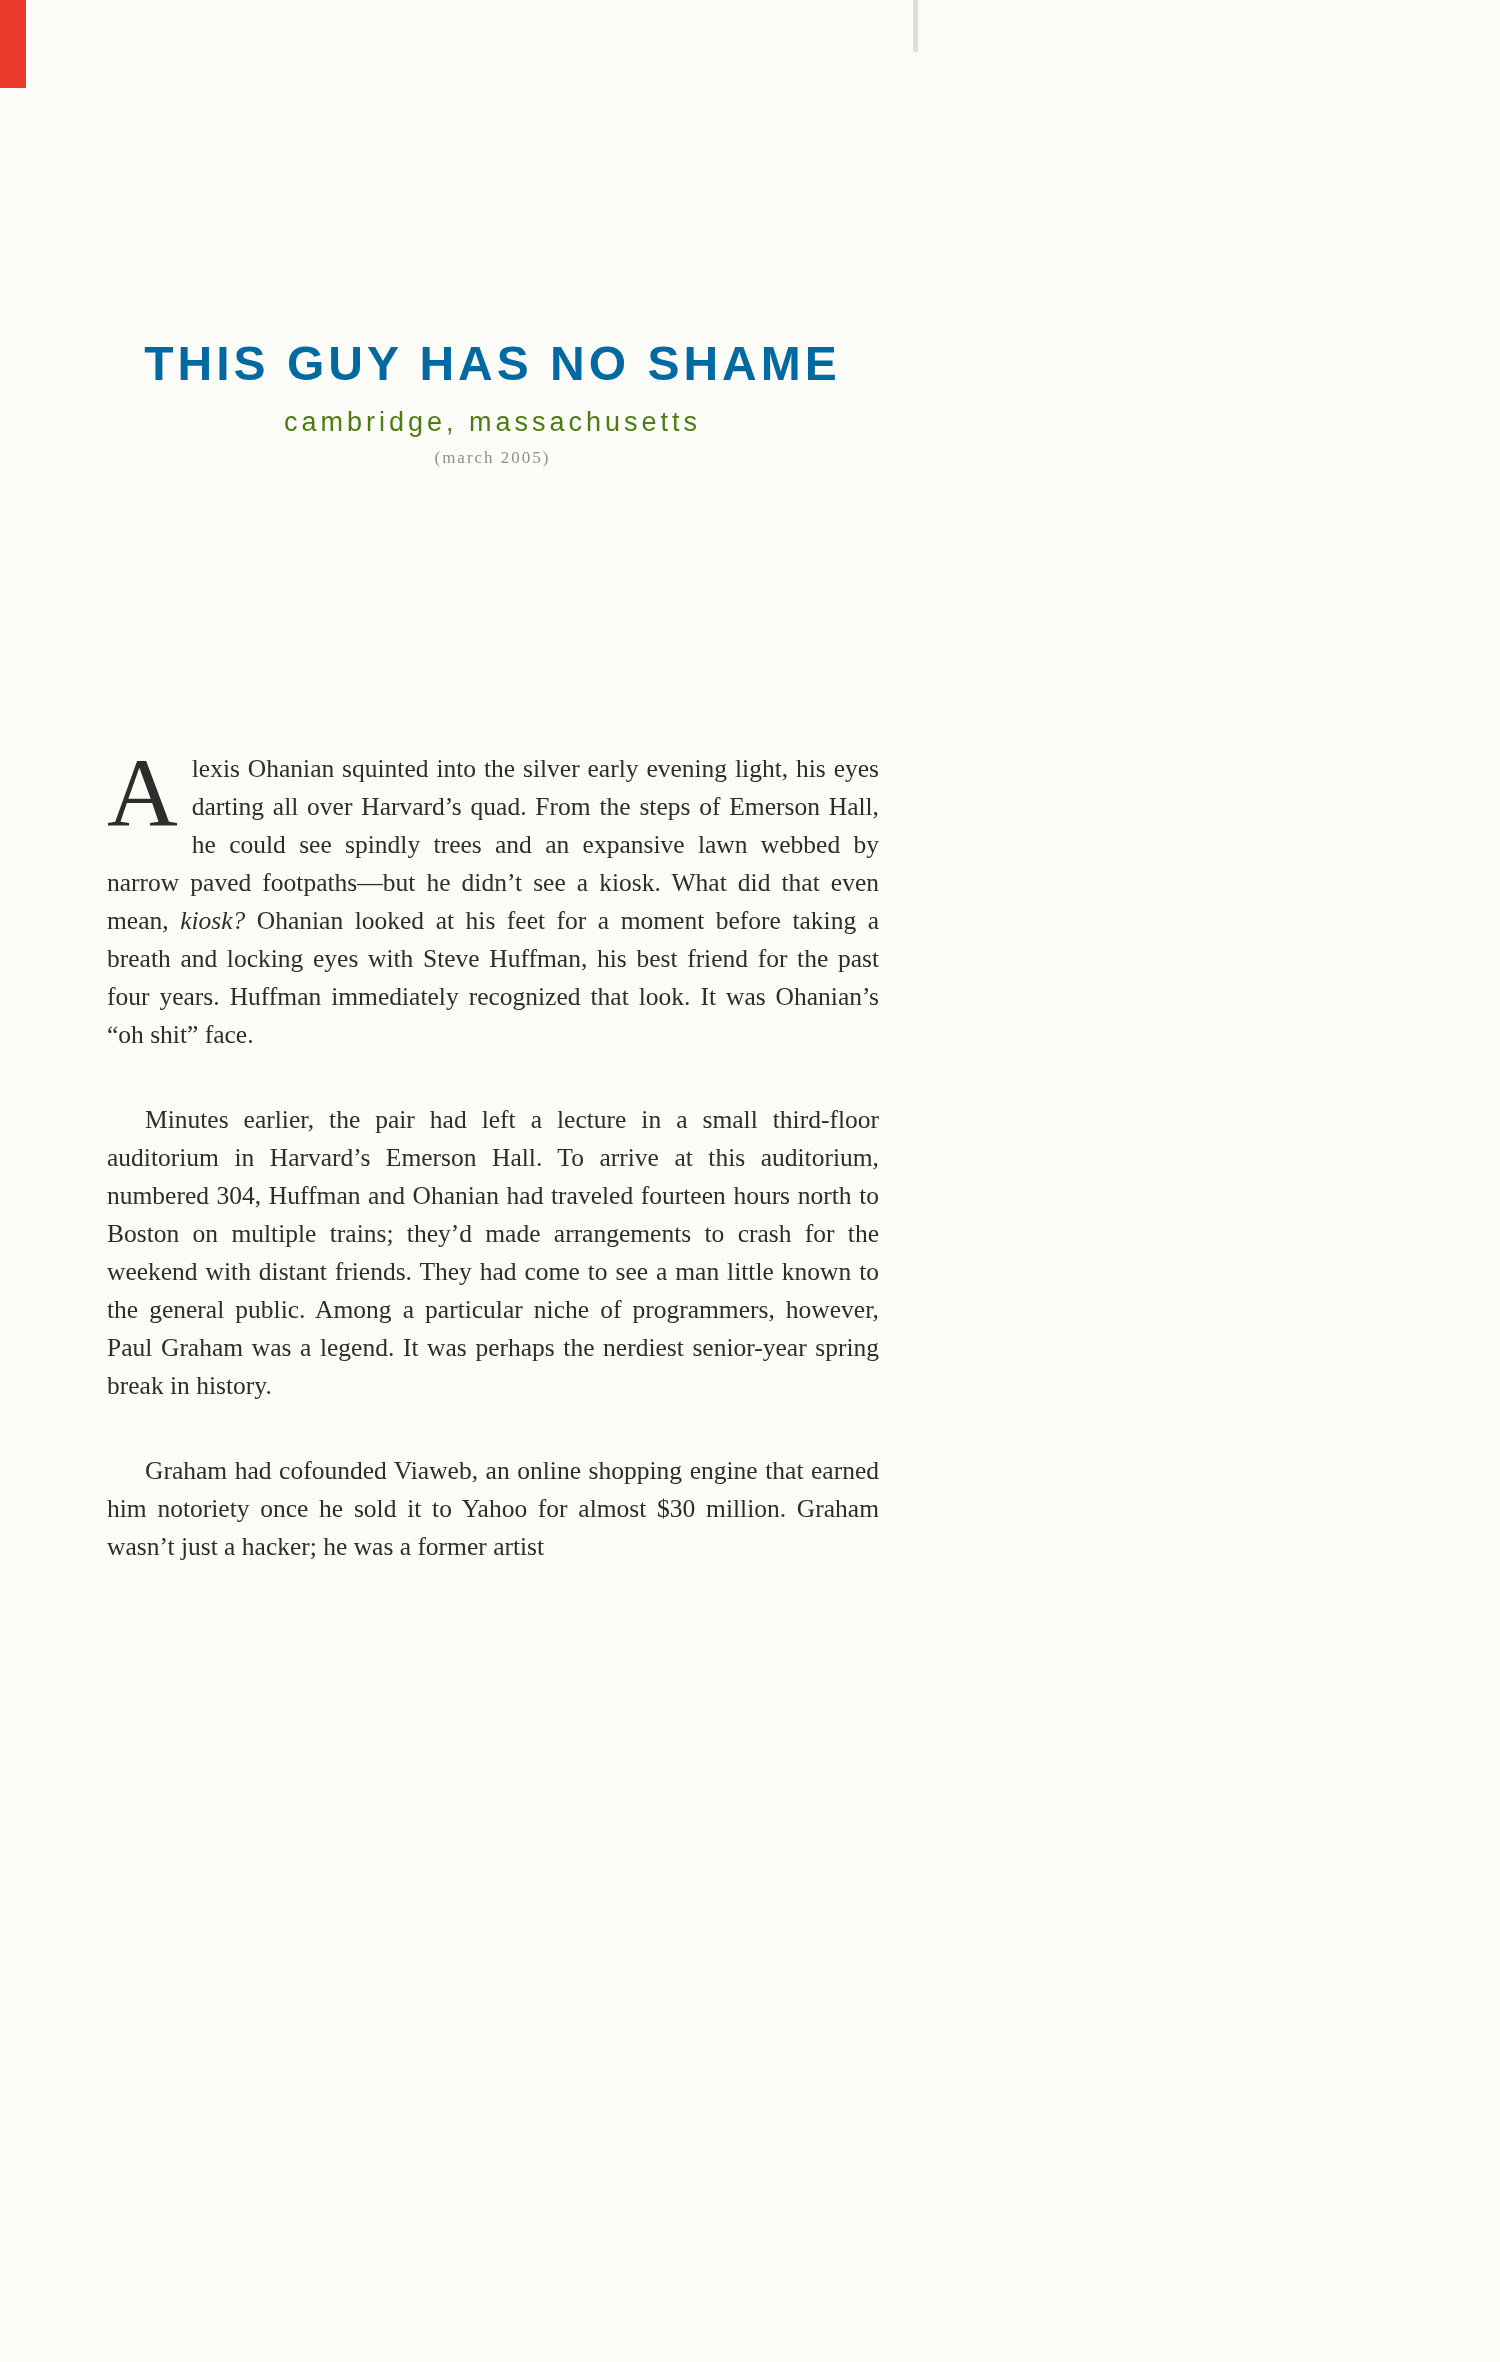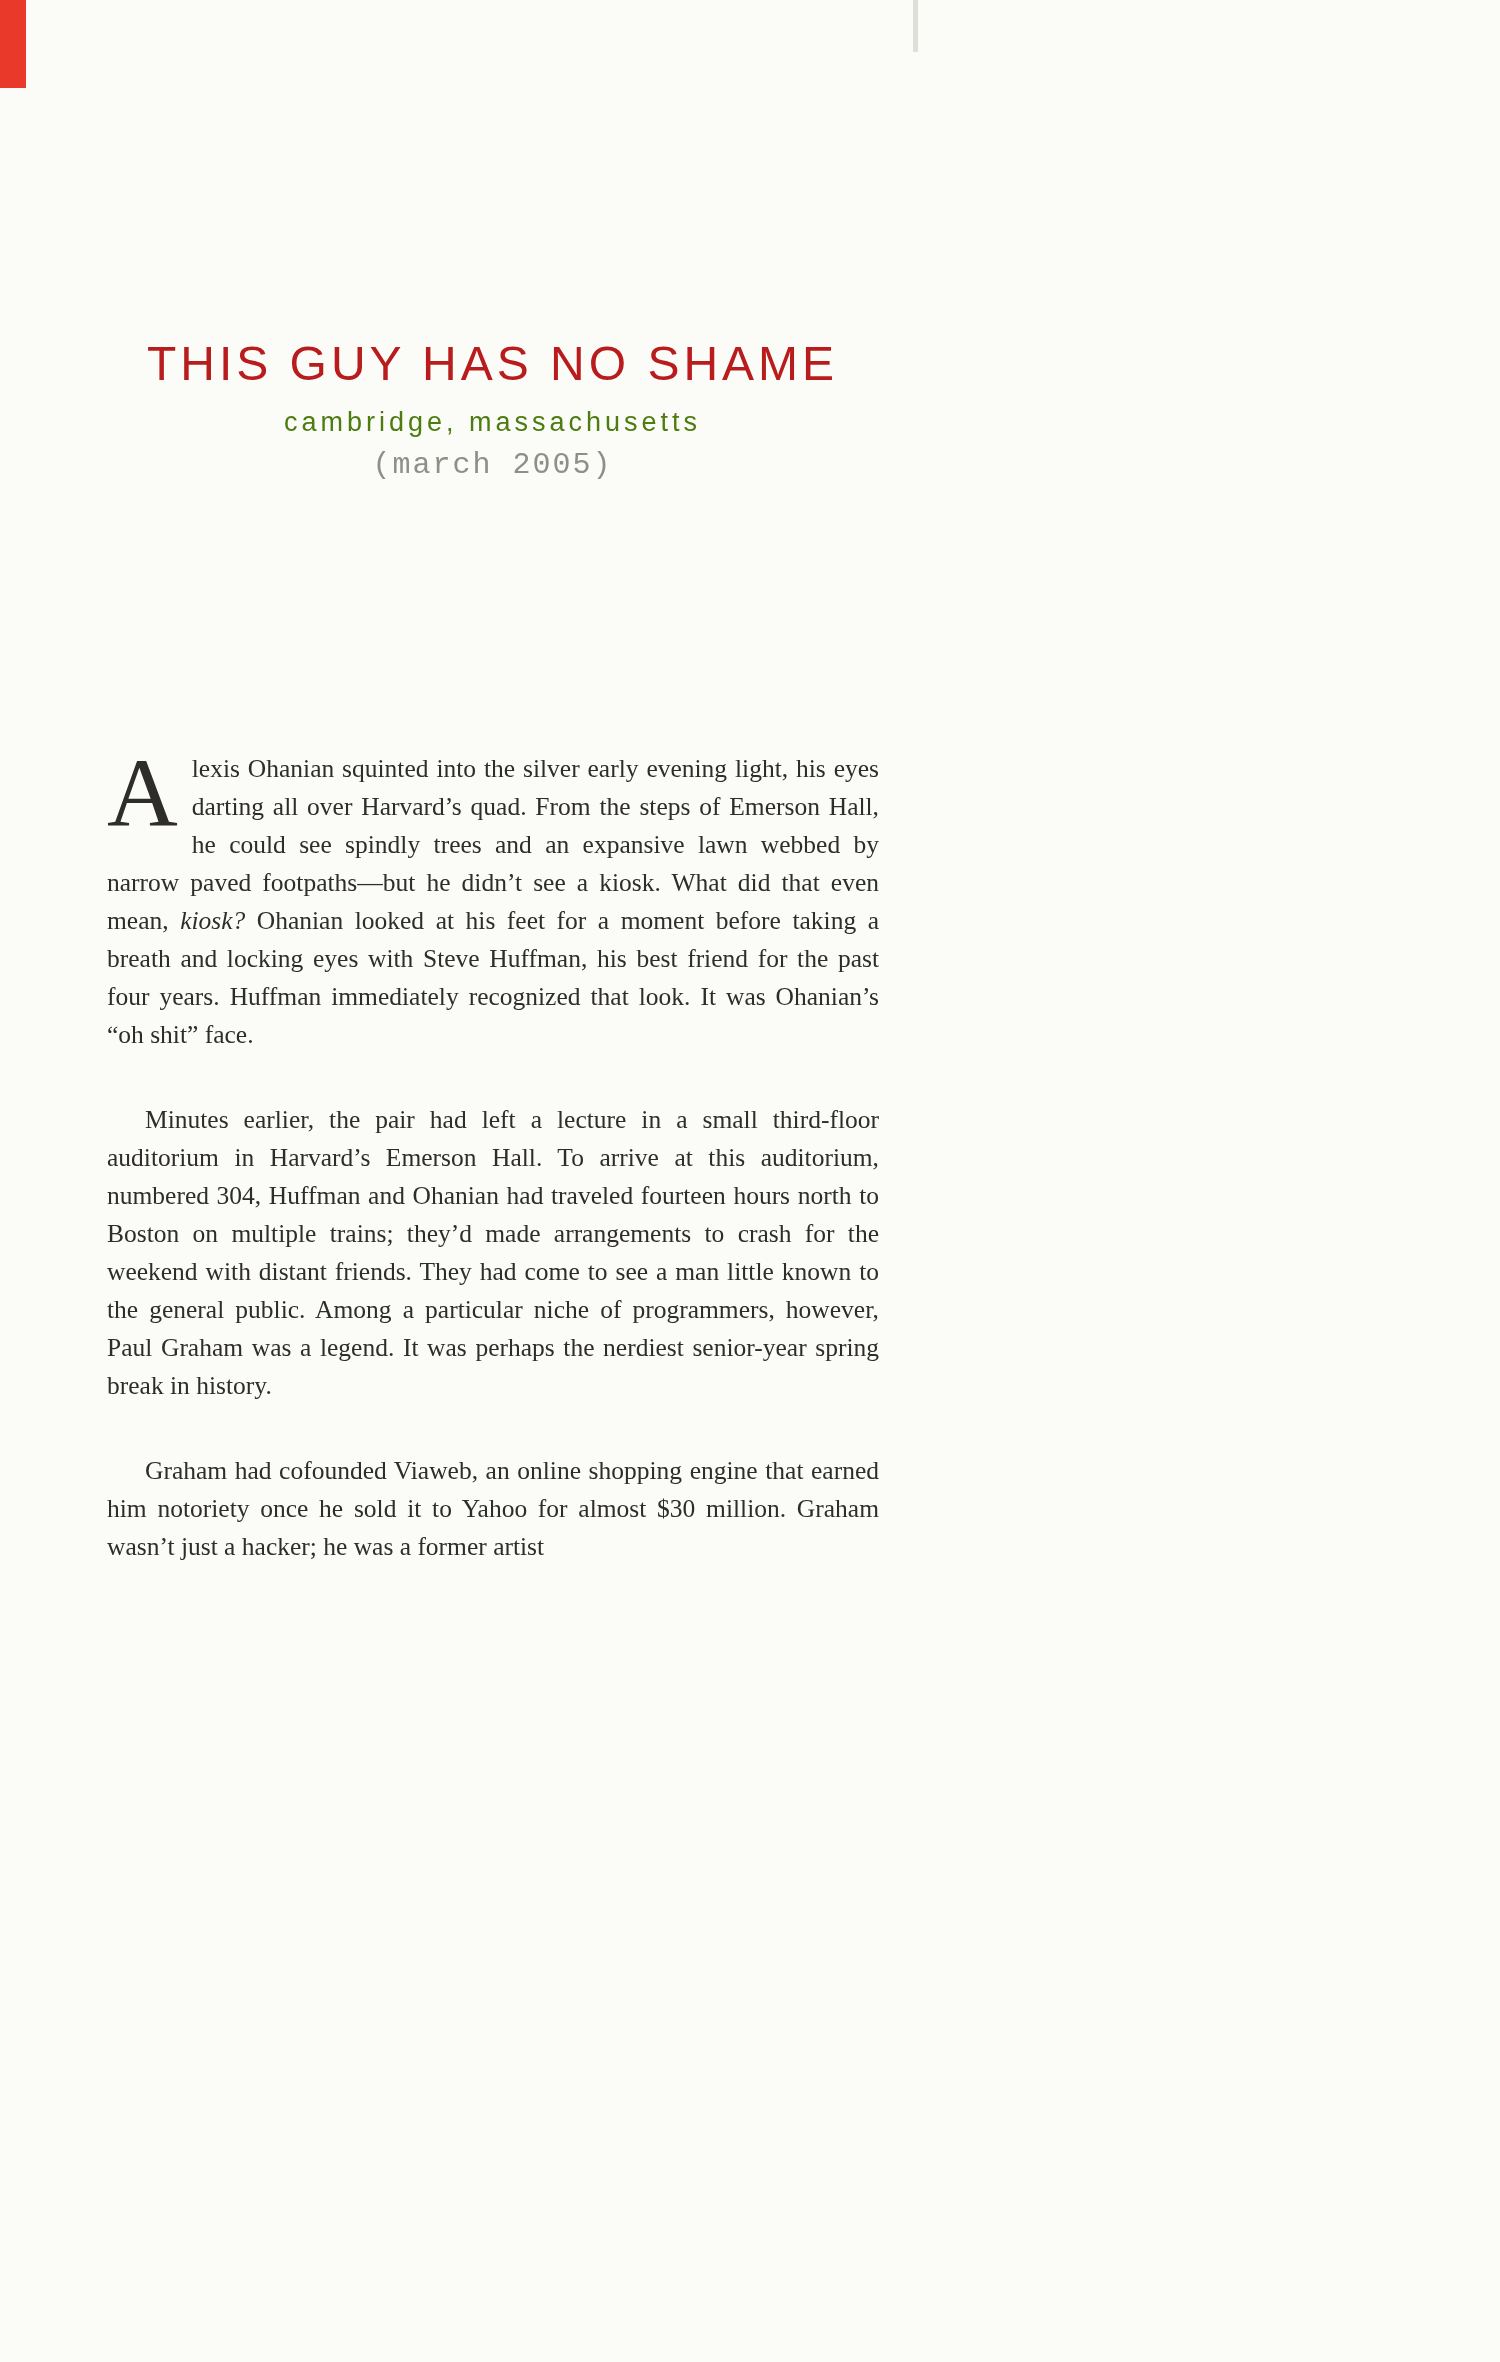--- a/index.html
+++ b/index.html
@@ -37,37 +37,37 @@
   .chapter-header {
     position: absolute;
     left: 105px;
     top: 336px;
     width: 775px;
     text-align: center;
   }
   .chapter-title {
     margin: 0;
     font-family: "Liberation Sans", sans-serif;
-    font-weight: 400;
+    font-weight: 700;
     font-size: 48px;
     letter-spacing: 4px;
-    color: #b91c1c;
+    color: #0369a1;
     white-space: nowrap;
   }
   .chapter-location {
     margin-top: 16px;
     font-family: "Liberation Sans", sans-serif;
     font-size: 27px;
     letter-spacing: 4px;
     color: #4d7c0f;
   }
   .chapter-date {
     margin-top: 10px;
-    font-family: Liberation Mono, monospace;
-    font-size: 30px;
+    font-family: Liberation Serif, serif;
+    font-size: 17px;
     letter-spacing: 2px;
     color: #8f8f8a;
   }
   
   .body-text {
     position: absolute;
     left: 107px;
     top: 750px;
     width: 772px;
     font-family: "Liberation Serif", serif;

